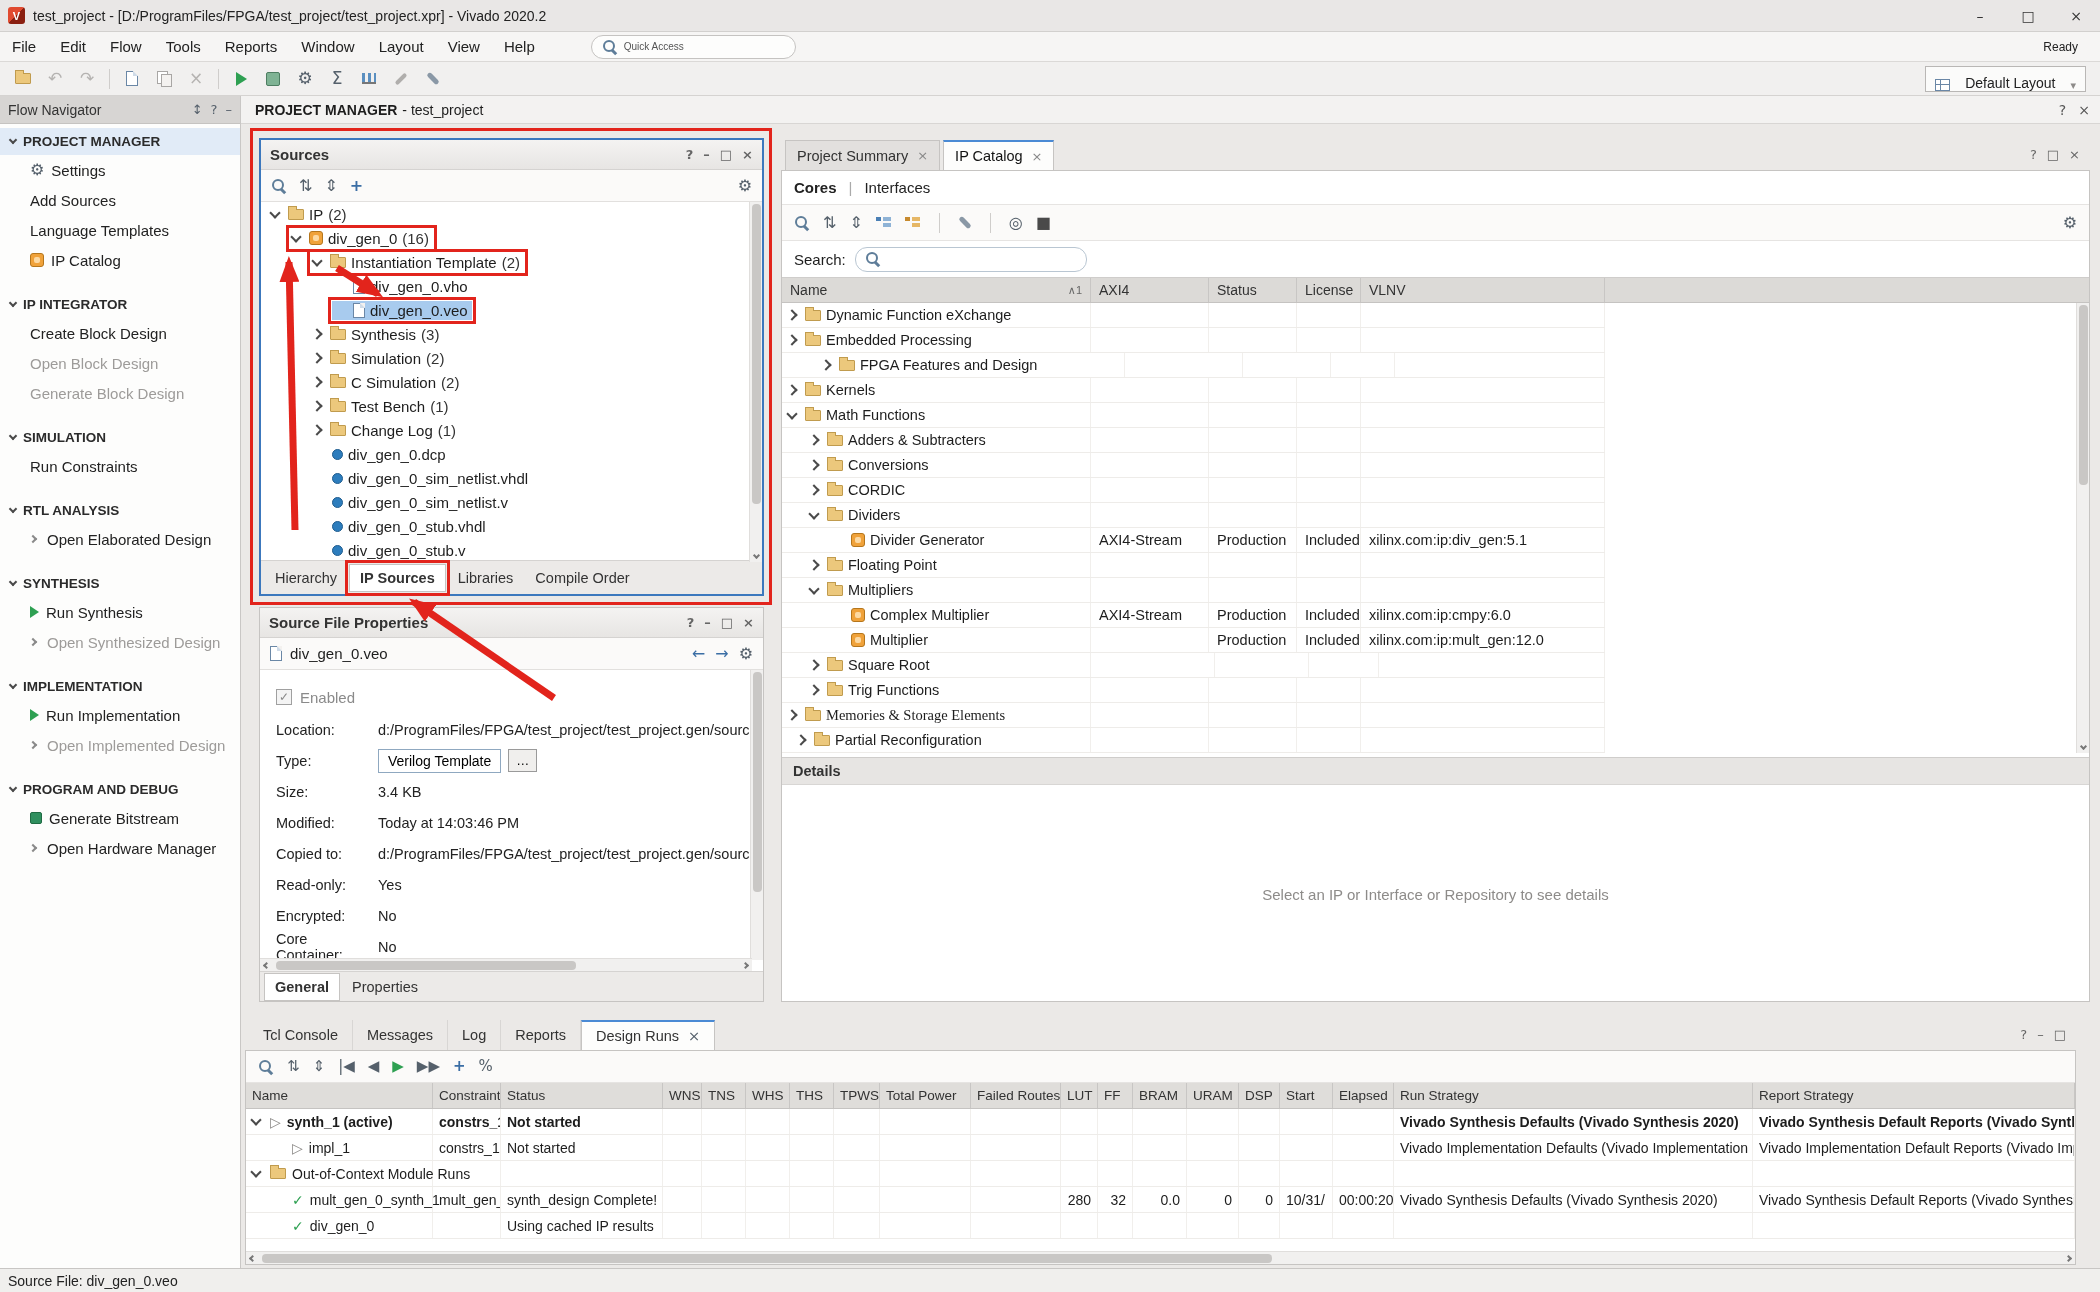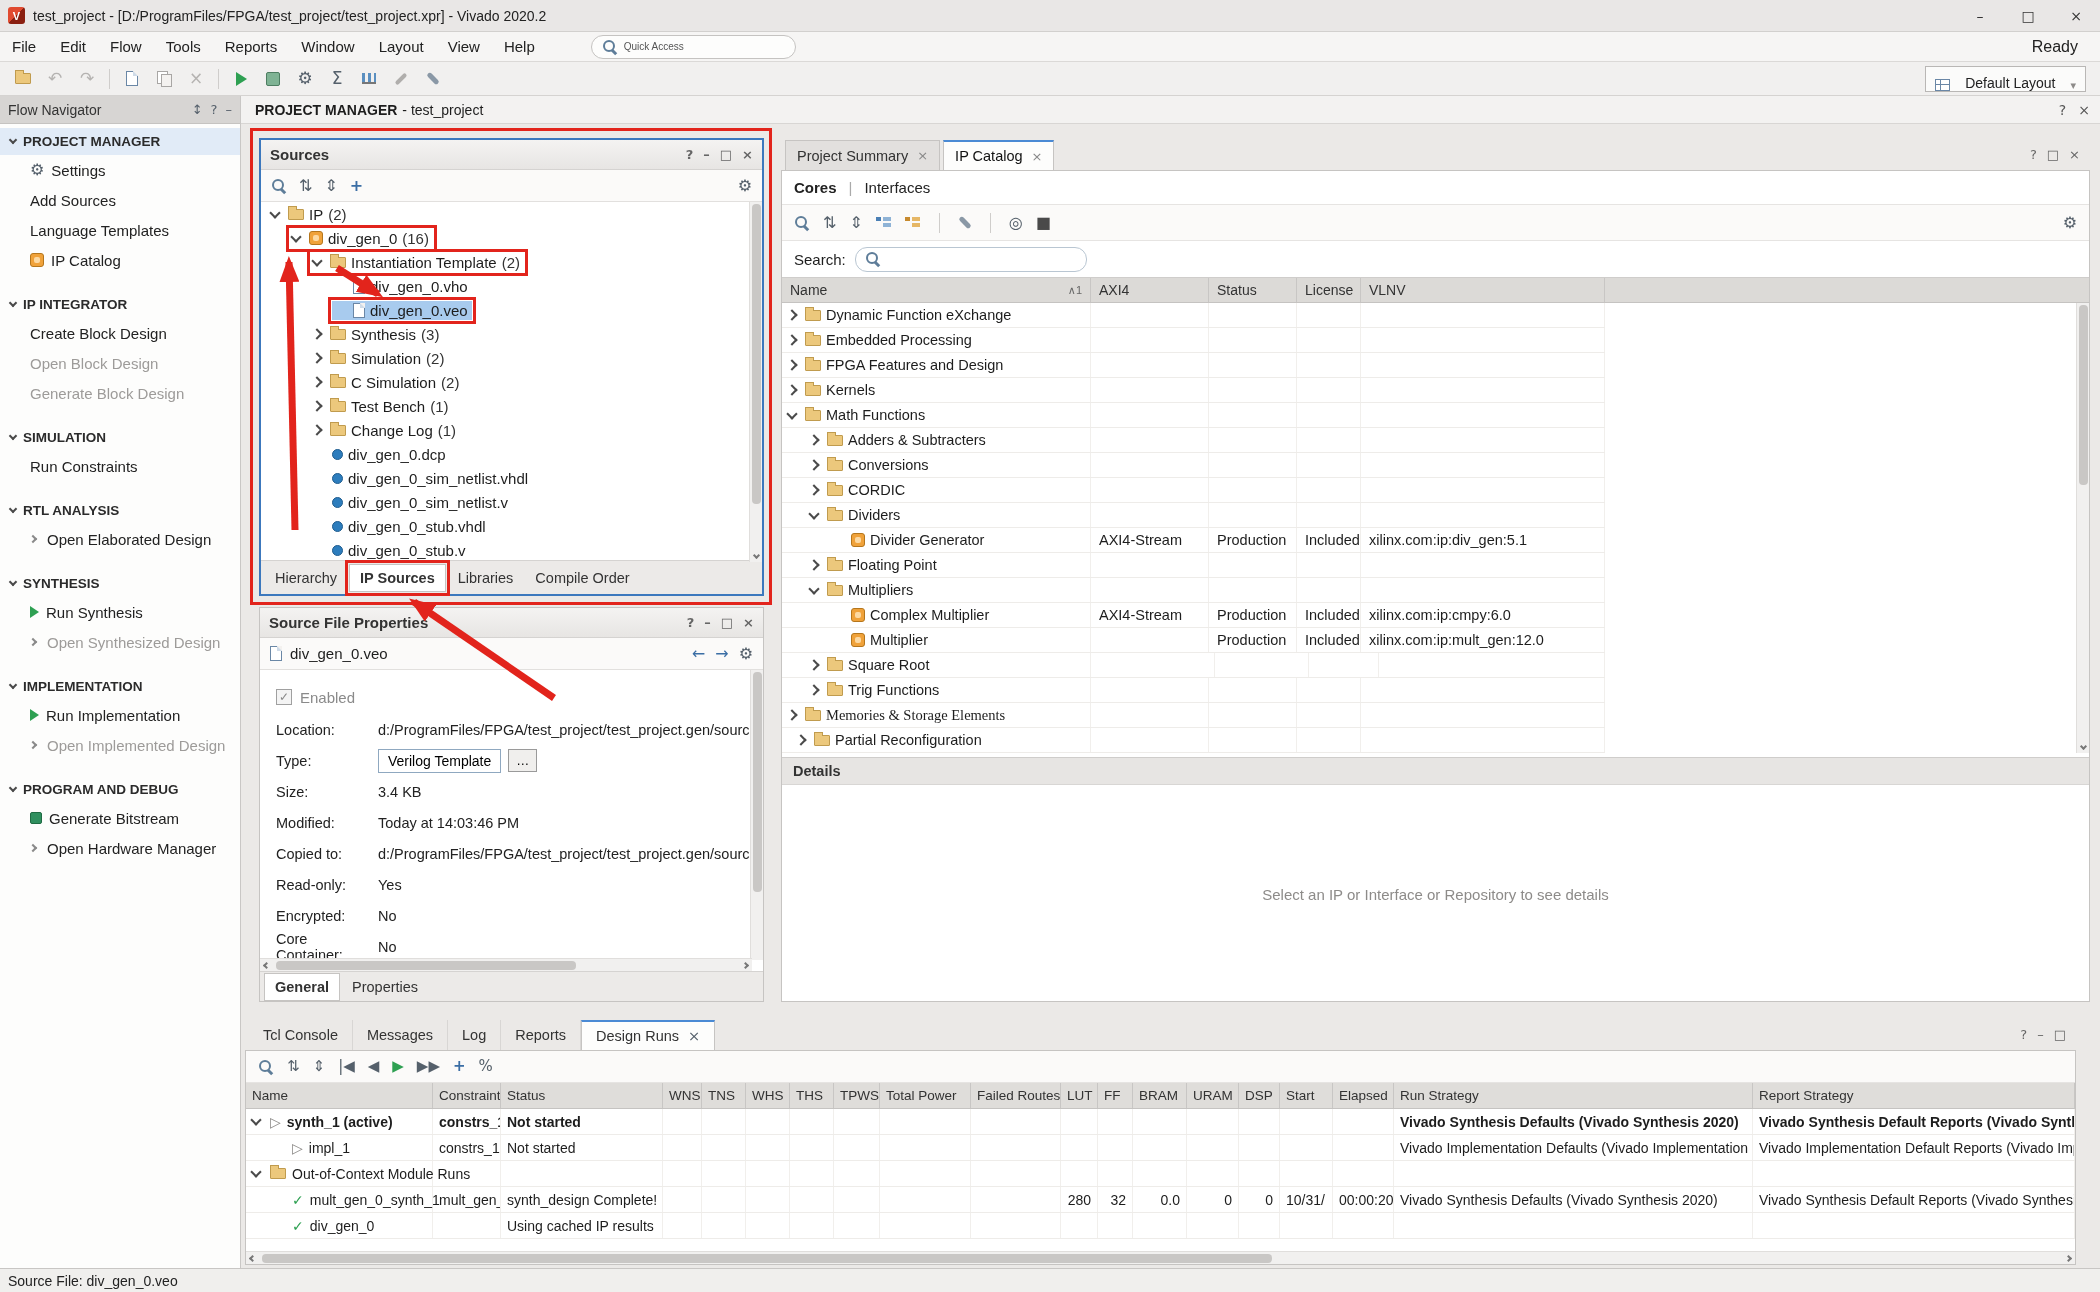--- a/index.html
+++ b/index.html
@@ -49,21 +49,21 @@
   .titlebar{position:absolute;left:0;top:0;width:2100px;height:32px;background:#e9e7e6;display:flex;align-items:center;border-bottom:1px solid #d2d0ce;}
   .appicon{width:17px;height:17px;margin:0 8px 0 8px;border-radius:3px;background:linear-gradient(135deg,#e04a2f 0 50%,#8a1f10 50% 100%);display:inline-flex;align-items:center;justify-content:center;color:#fff;font-size:11px;font-weight:bold;flex:none;}
   .wtitle{font-size:14px;color:#222;}
   .winbtns{margin-left:auto;display:flex;height:100%;}
   .winbtn{width:48px;height:100%;display:flex;align-items:center;justify-content:center;font-size:14px;color:#333;}
 
   
   .menubar{position:absolute;left:0;top:32px;width:2100px;height:30px;background:#f6f5f4;border-bottom:1px solid #dbd9d7;display:flex;align-items:center;}
   .menu-item{padding:0 12px;font-size:15px;color:#222;height:100%;display:flex;align-items:center;}
   .quick-access{margin-left:44px;width:205px;height:24px;border:1px solid #c5c3c1;border-radius:12px;background:#fdfdfc;display:flex;align-items:center;gap:6px;padding:0 10px;color:#555;font-size:10px;}
-  .ready{margin-left:auto;margin-right:22px;font-size:16px;color:#222;}
+  .ready{margin-left:auto;margin-right:22px;font-size:12px;color:#222;}
 
   
   .toolbar{position:absolute;left:0;top:62px;width:2100px;height:34px;background:#f1f0ef;border-bottom:1px solid #d5d3d1;display:flex;align-items:center;padding-left:8px;}
   .tb-icons{display:flex;align-items:center;gap:2px;}
   .tb-btn{width:30px;height:28px;display:flex;align-items:center;justify-content:center;border-radius:3px;}
   .tb-btn .glyph{font-size:17px;}
   .tb-sep{width:1px;height:20px;background:#cfcdcb;margin:0 5px;}
   .layout-select{margin-left:auto;margin-right:14px;height:26px;border:1px solid #b9b7b5;background:#fbfbfa;display:flex;align-items:flex-end;gap:15px;padding:0 9px;font-size:14px;color:#222;}
 
   
@@ -670,21 +670,21 @@
             <div class="ccell cname" style="padding-left: 6px;">
               <span class="chev r"></span>
               <span class="i-folder"></span>
               <span>Embedded Processing</span>
             </div>
             <div class="ccell"></div>
             <div class="ccell"></div>
             <div class="ccell"></div>
             <div class="ccell"></div>
           </div>
-          <div class="crow" style="grid-template-columns: 309px 118px 88px 64px 1fr;">
+          <div class="crow" style="grid-template-columns: 309px 118px 88px 64px 1fr; padding-left: 34px;">
             <div class="ccell cname" style="padding-left: 6px;">
               <span class="chev r"></span>
               <span class="i-folder"></span>
               <span>FPGA Features and Design</span>
             </div>
             <div class="ccell"></div>
             <div class="ccell"></div>
             <div class="ccell"></div>
             <div class="ccell"></div>
           </div>

